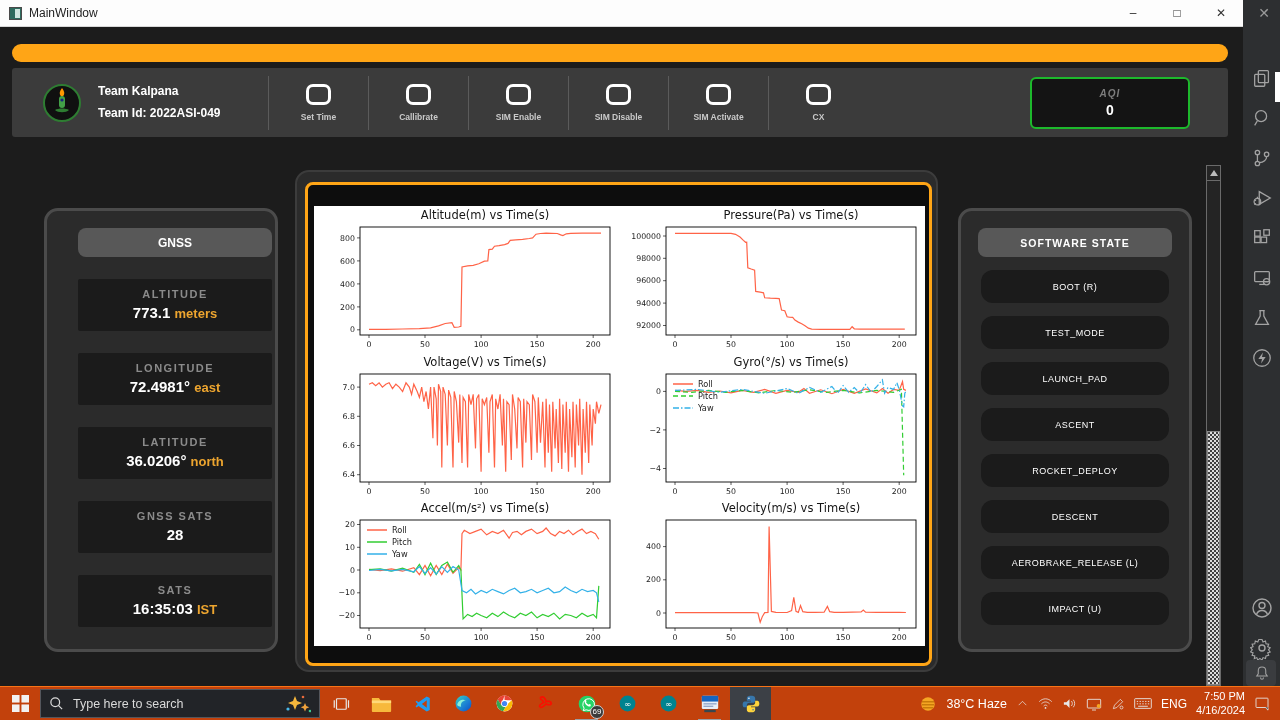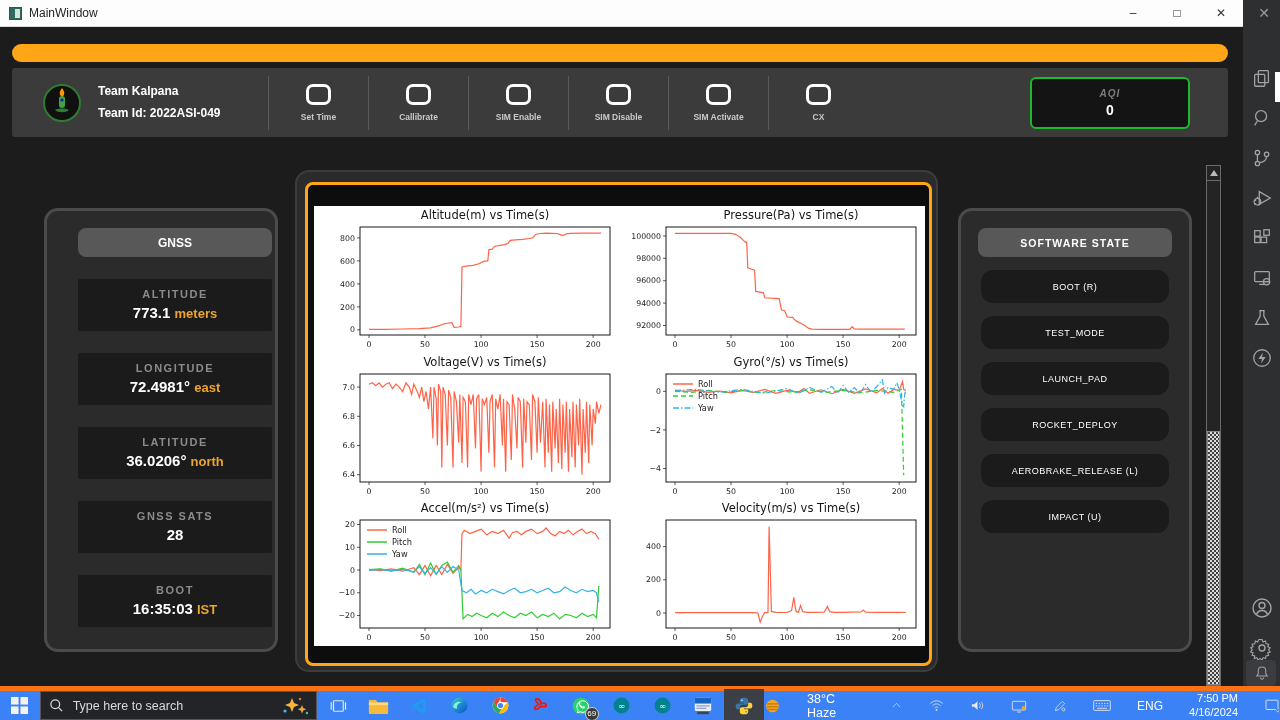--- a/index.html
+++ b/index.html
@@ -56,29 +56,29 @@
   .chart text { font-family:"DejaVu Sans",sans-serif; }
 
   
   .vscroll { position:absolute; left:1206px; top:138px; width:15px; height:521px; background:#242424; border:1px solid #6a6a6a; }
   .vscroll-arrow { position:absolute; left:0; top:0; width:13px; height:15px; border-bottom:1px solid #6a6a6a; display:flex; align-items:center; justify-content:center; }
   .vscroll-arrow svg { fill:#bbb; }
   .vscroll-thumb { position:absolute; left:0px; top:265px; width:13px; height:254px;
     background:repeating-conic-gradient(#dcdcdc 0% 25%, #3f3f3f 0% 50%); background-size:4px 4px; border:1px solid #888; }
 
   
-  .taskbar { position:absolute; left:0; top:686px; width:1280px; height:34px; background:#3b82f6; display:flex; align-items:center; border-top:5px solid #f97316; }
+  .taskbar { position:absolute; left:0; top:686px; width:1280px; height:34px; background:#c2410c; display:flex; align-items:center; border-top:1px solid #f97316; }
   .tb-start { width:40px; height:34px; display:flex; align-items:center; justify-content:center; }
   .tb-search { width:280px; height:29px; background:#222428; border:1px solid #54565c; display:flex; align-items:center; padding:0 8px; }
   .tb-search-text { color:#dadada; font-size:12.5px; margin-left:9px; flex:1; }
   .tb-app { width:41px; height:34px; display:flex; align-items:center; justify-content:center; position:relative; }
   .tb-app.active { background:#3c4046; }
   .underline { position:absolute; bottom:0; left:9px; right:9px; height:2px; background:#9aa0a6; }
   .badge { position:absolute; right:3px; bottom:2px; min-width:14px; height:14px; border-radius:7px; background:#3a3a3a; border:1px solid #cfcfcf; color:#fff; font-size:8px; display:flex; align-items:center; justify-content:center; }
-  .tb-right { margin-left:auto; display:flex; align-items:center; gap:26px; }
+  .tb-right { margin-left:auto; display:flex; align-items:center; gap:9px; padding-right:10px; }
   .tb-right .txt { color:#fff; font-size:12px; }
   .weather-text { color:#fff; font-size:12.5px; }
   .clockblock { color:#fff; font-size:11px; text-align:right; line-height:1.25; }
   .tray-icon { display:flex; align-items:center; justify-content:center; }
   .tray-icon svg { stroke:#e8e8e8; fill:none; stroke-width:1.3; }
 </style>
 </head>
 <body>
 
 <div class="titlebar">
@@ -229,21 +229,21 @@
     </div>
     <div class="gnss-card">
       <div class="gnss-label">LATITUDE</div>
       <div class="gnss-value"><span>36.0206°</span> <span class="gnss-unit">north</span></div>
     </div>
     <div class="gnss-card">
       <div class="gnss-label">GNSS SATS</div>
       <div class="gnss-value"><span>28</span></div>
     </div>
     <div class="gnss-card">
-      <div class="gnss-label">BOOT</div>
+      <div class="gnss-label">SATS</div>
       <div class="gnss-value"><span>16:35:03</span> <span class="gnss-unit">IST</span></div>
     </div>
   </div>
 
   <div class="chart-outer">
     <div class="chart-orange">
       <div class="figure">
         <svg class="chart" width="305" height="146" viewBox="0 0 305 146">
             <rect x="0" y="0" width="305" height="146" fill="#ffffff"></rect>
             <text x="171" y="13" text-anchor="middle" font-size="11.5" fill="#151515">Altitude(m) vs Time(s)</text>
@@ -408,21 +408,23 @@
           </svg>
       </div>
     </div>
   </div>
 
   <div class="panel sw-panel">
     <div class="panel-header" style="font-size:10.5px;letter-spacing:1px">SOFTWARE STATE</div>
     <div class="sw-btn">BOOT (R)</div>
     <div class="sw-btn">TEST_MODE</div>
     <div class="sw-btn">LAUNCH_PAD</div>
+    <div class="sw-btn">ASCENT</div>
     <div class="sw-btn">ROCKET_DEPLOY</div>
+    <div class="sw-btn">DESCENT</div>
     <div class="sw-btn">AEROBRAKE_RELEASE (L)</div>
     <div class="sw-btn">IMPACT (U)</div>
   </div>
 
   <div class="vscroll">
     <div class="vscroll-arrow">
       <svg width="8" height="6" viewBox="0 0 8 6">
           <path d="M4 0 L8 6 H0 Z"></path>
         </svg>
     </div>

